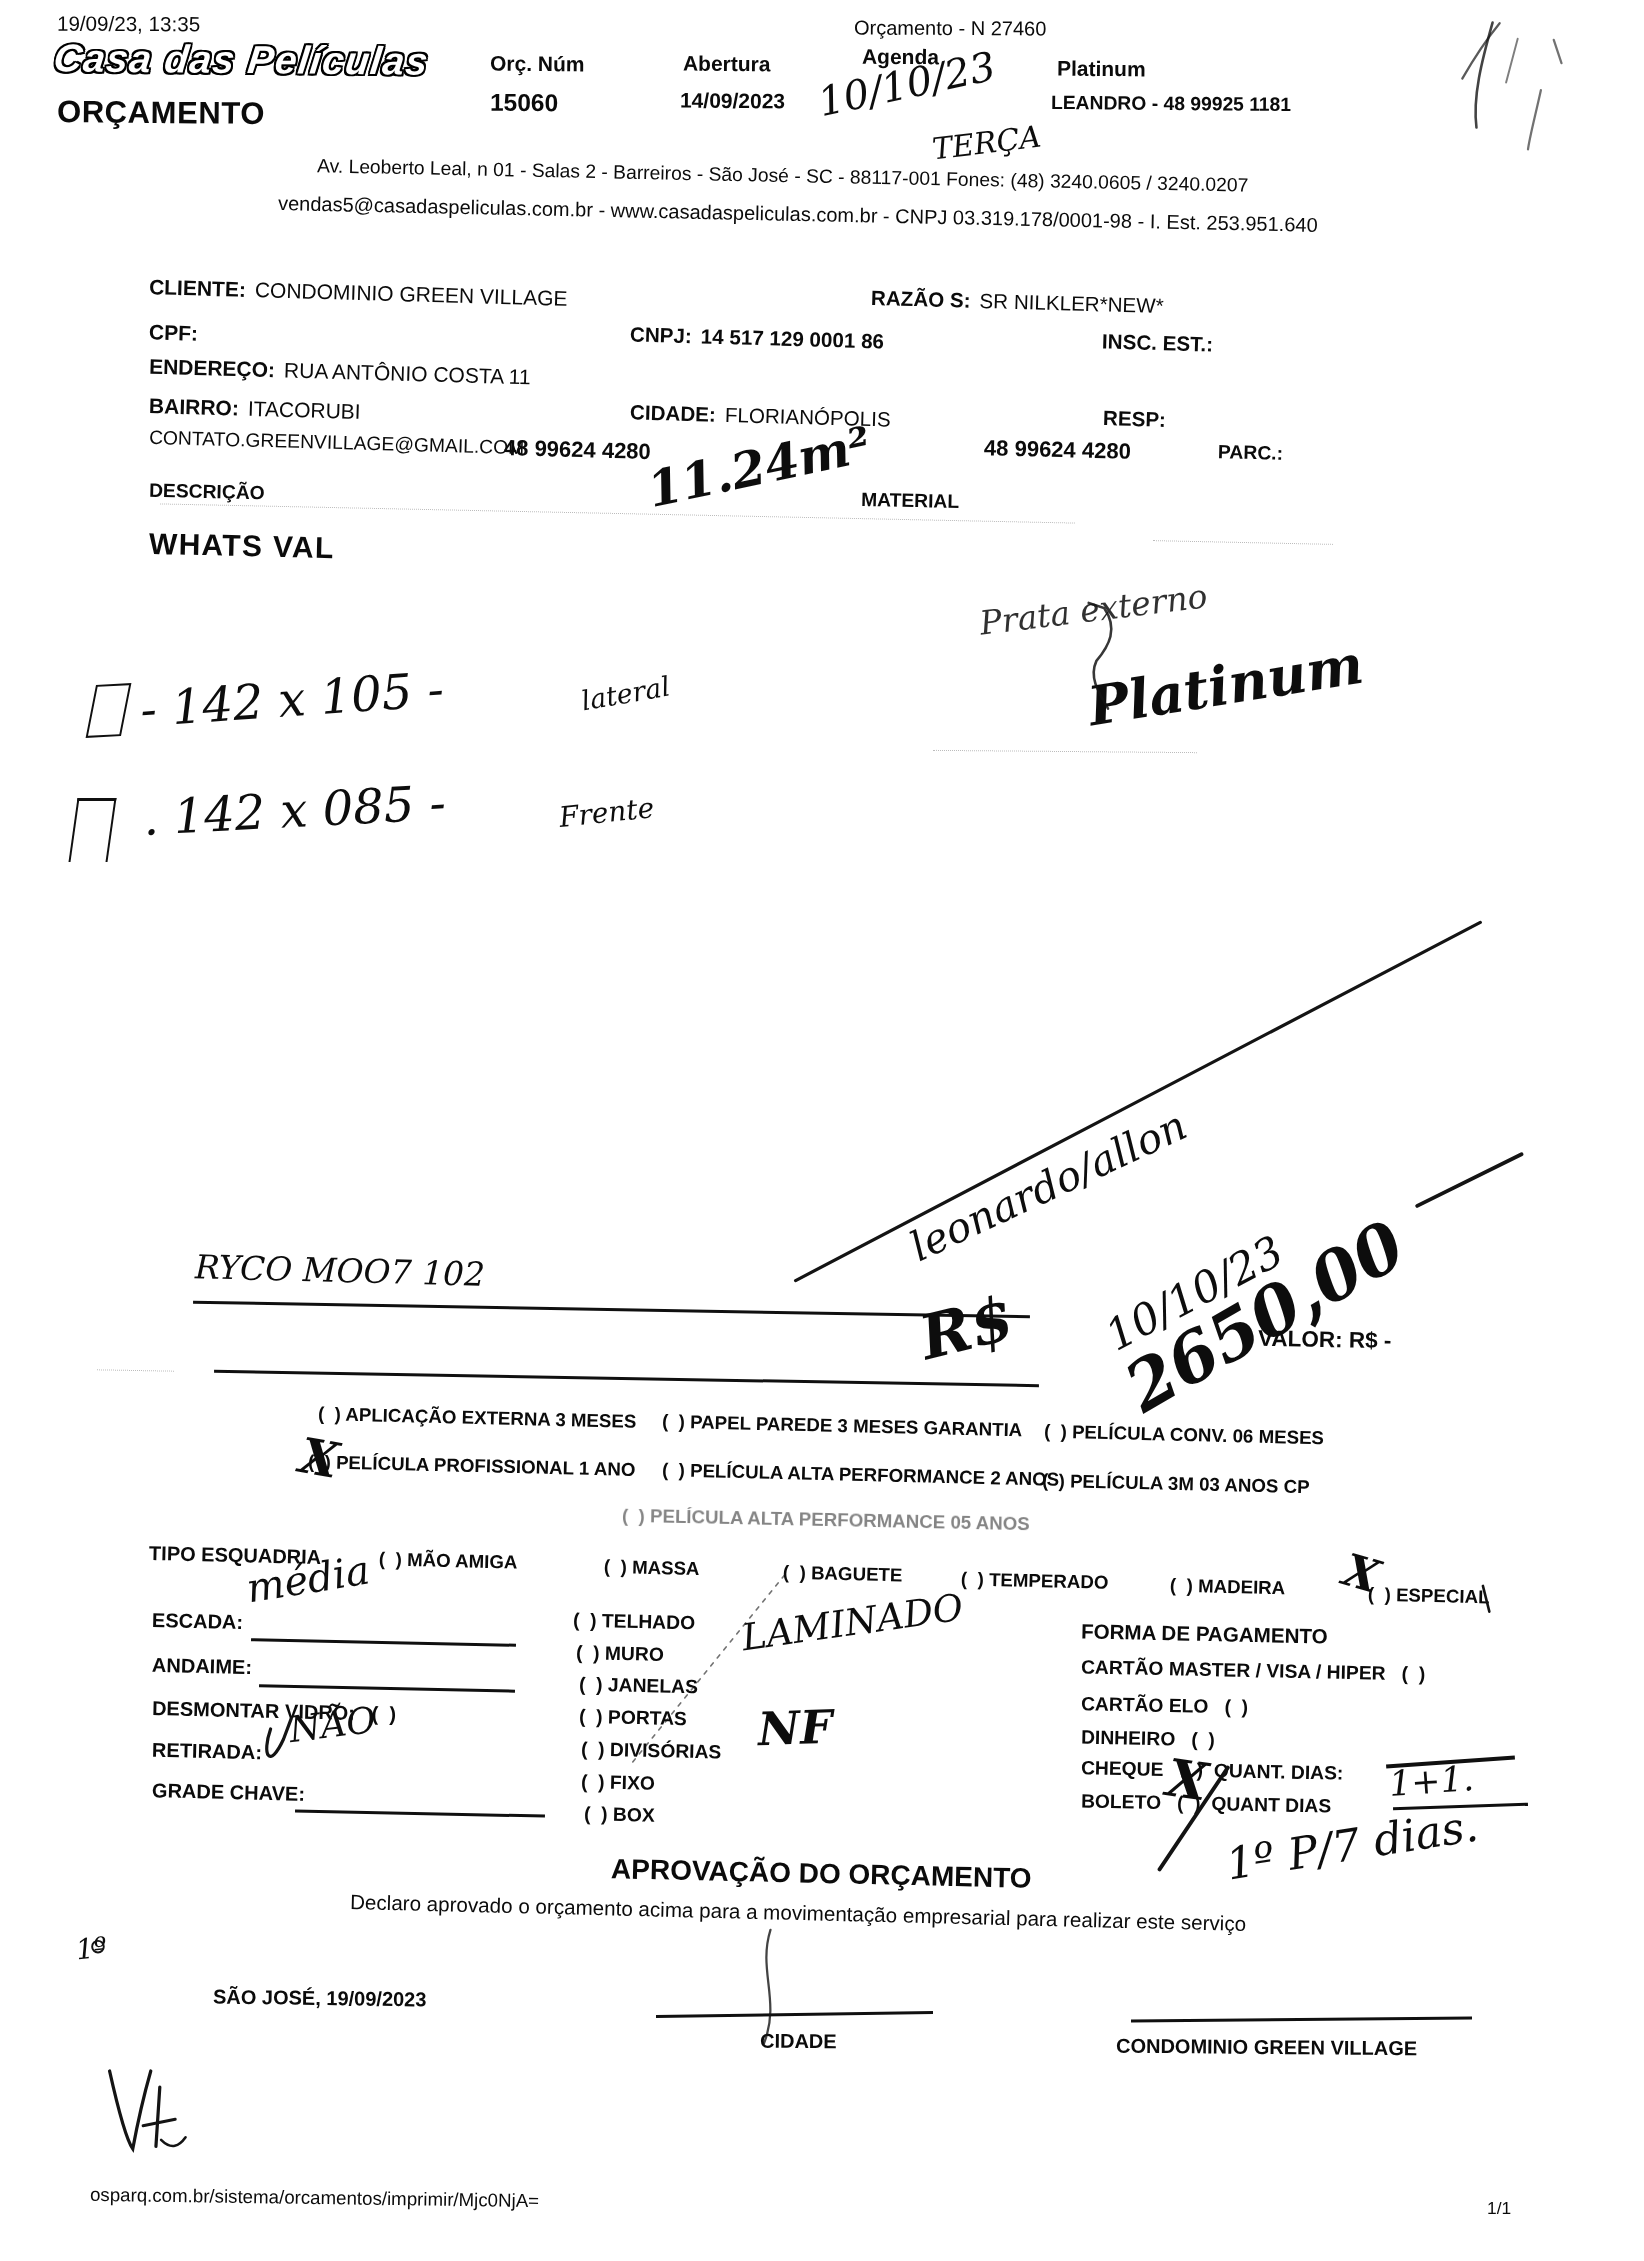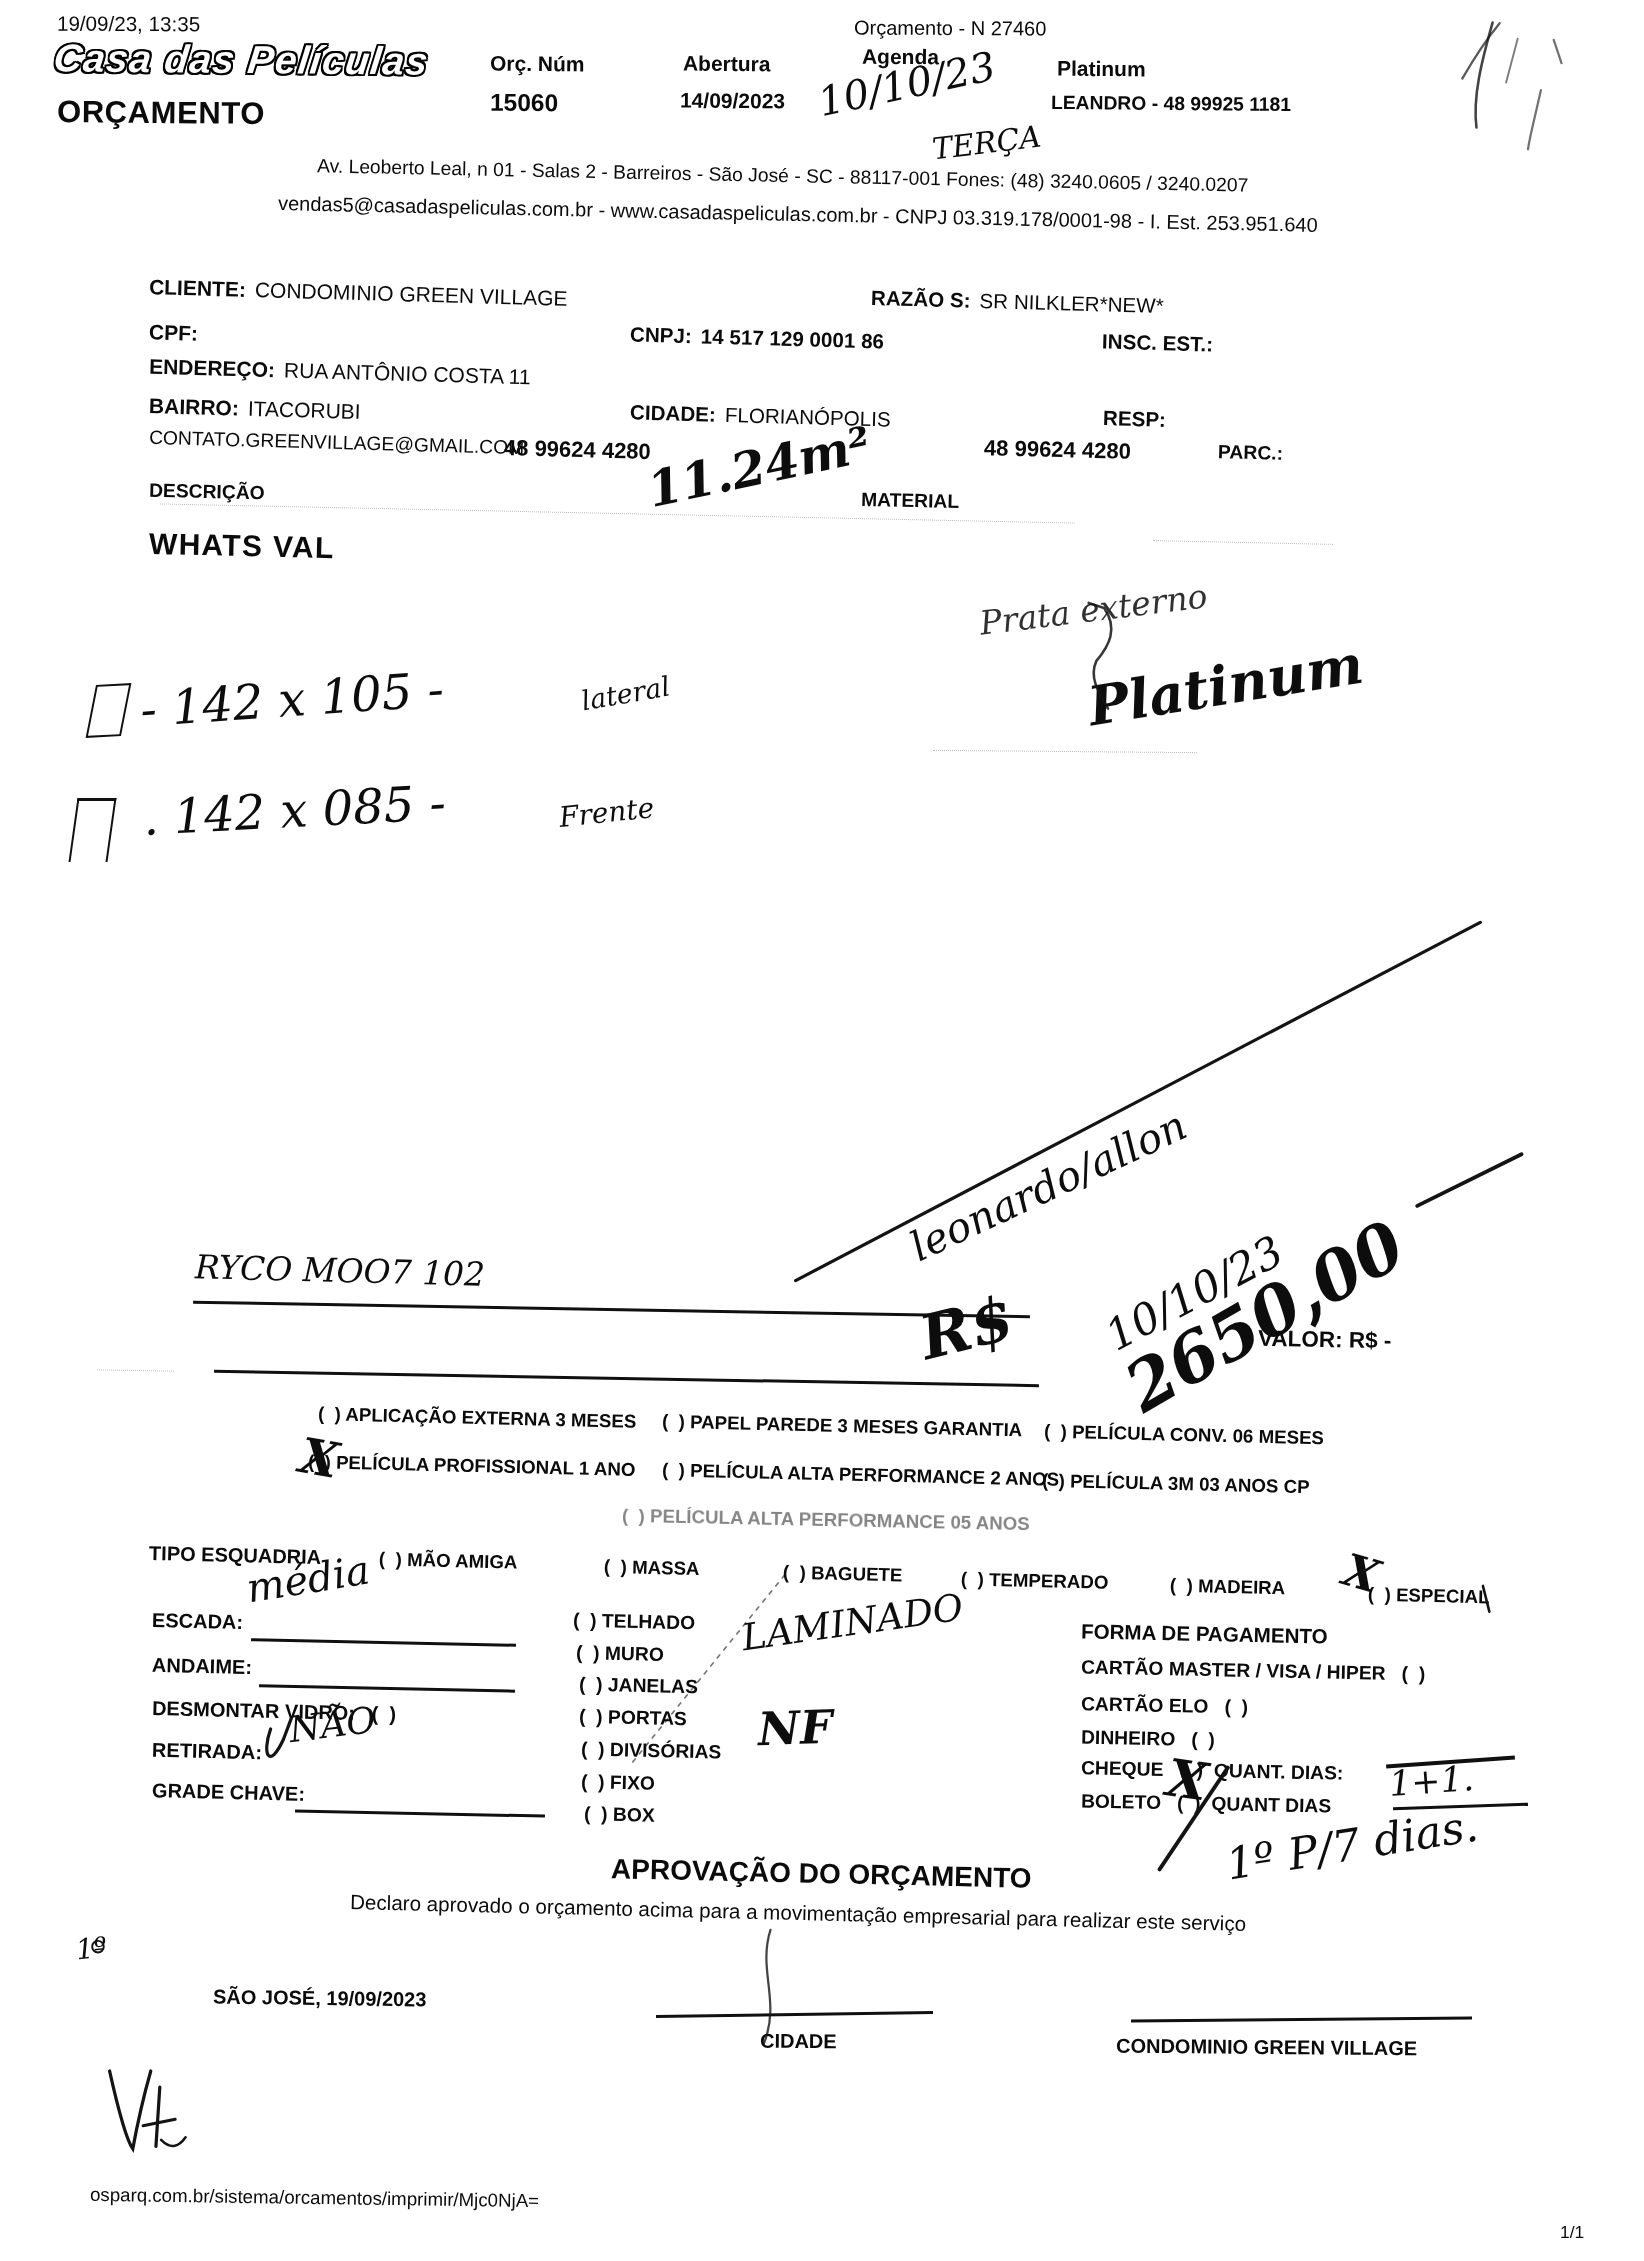--- a/index.html
+++ b/index.html
@@ -164,21 +164,21 @@
   <div class="t w6" style="left:213px;top:1988px;font-size:20px;transform:rotate(.8deg);">SÃO JOSÉ, 19/09/2023</div>
 
   <div class="line" style="left:656px;top:2013px;width:277px;height:3.2px;transform:rotate(-.8deg);"></div>
   <div class="t w6" style="left:760px;top:2031px;font-size:20px;transform:rotate(.5deg);">CIDADE</div>
   <div class="line" style="left:1131px;top:2018px;width:341px;height:3.2px;transform:rotate(-.5deg);"></div>
   <div class="t w6" style="left:1116px;top:2037px;font-size:20px;transform:rotate(.5deg);">CONDOMINIO GREEN VILLAGE</div>
 
   <div class="hw" style="left:76px;top:1935px;font-size:28px;transform:rotate(-6deg);">1º</div>
 
   <div class="t" style="left:90px;top:2188px;font-size:18.7px;transform:rotate(.8deg);">osparq.com.br/sistema/orcamentos/imprimir/Mjc0NjA=</div>
-  <div class="t" style="left:1560px;top:2199px;font-size:17.4px;margin-top:24px;">1/1</div>
+  <div class="t" style="left:1487px;top:2199px;font-size:17.4px;">1/1</div>
 
   <svg class="ink" width="1644" height="2261" viewBox="0 0 2552 3510">
     <g fill="none" stroke="#141414" stroke-linecap="round">
 
       <path d="M1235,1988 C1560,1820 1990,1590 2298,1432" stroke-width="5"></path>
 
       <path d="M2317,35 C2300,95 2286,150 2292,198" stroke-width="4" opacity=".8"></path>
       <path d="M2270,122 C2293,82 2310,58 2328,36" stroke-width="3.5" opacity=".7"></path>
       <path d="M2392,140 C2382,185 2374,215 2372,232" stroke-width="3.5" opacity=".6"></path>
       <path d="M2424,98 L2412,62" stroke-width="3.5" opacity=".6"></path>

